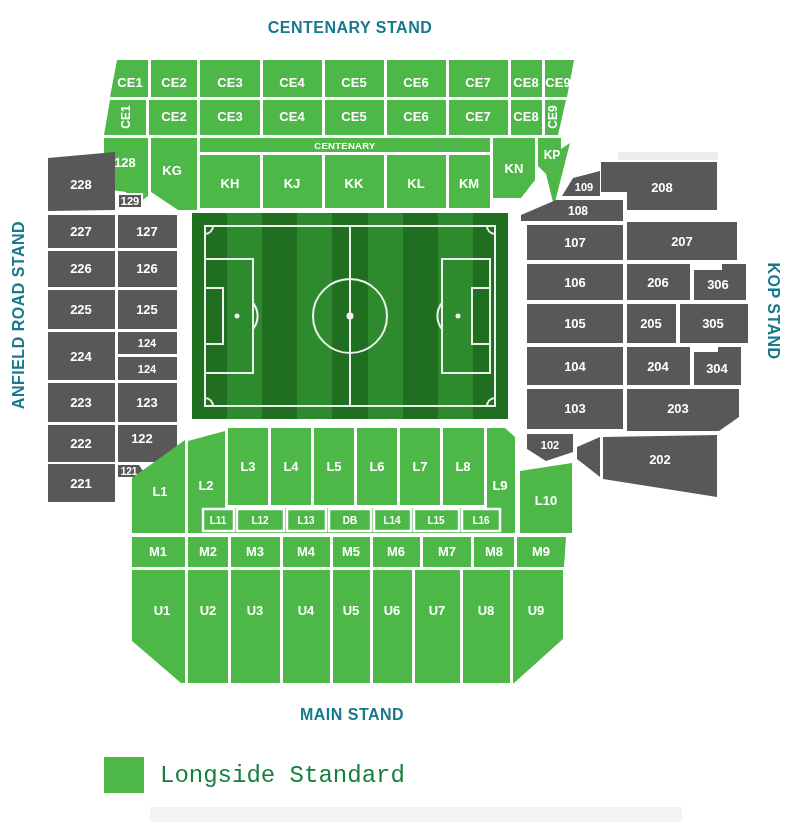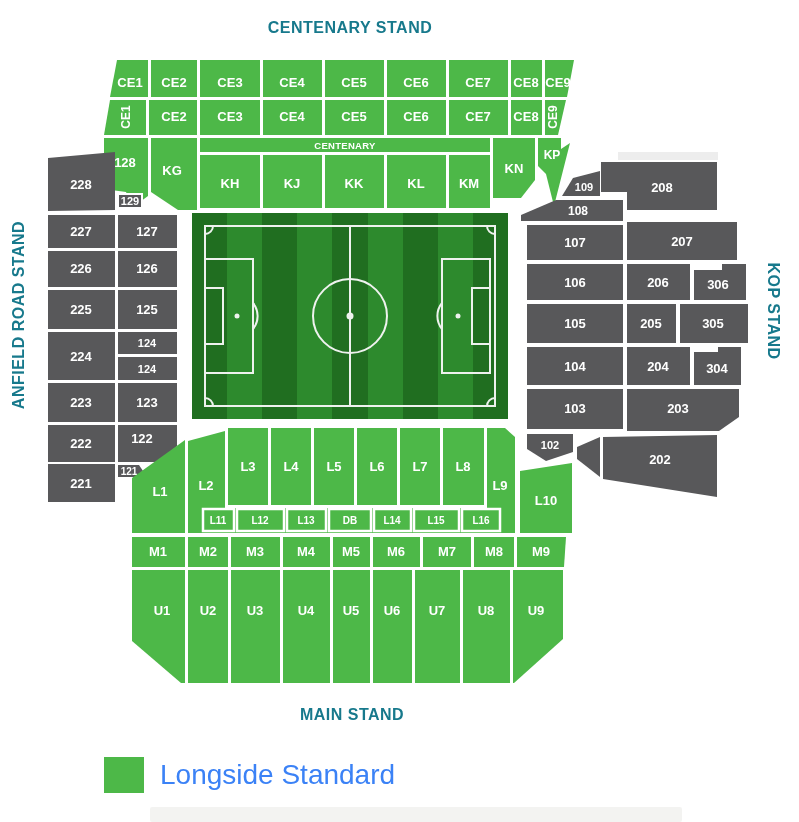--- a/index.html
+++ b/index.html
@@ -14,21 +14,21 @@
   .strip-box{fill:#4db848;stroke:#ffffff;stroke-width:2.5;}
   .t13{font-size:13px;}
   .t12{font-size:12px;}
   .t11{font-size:11px;}
   .t10{font-size:10px;}
   .t9{font-size:9.5px;letter-spacing:.3px;}
   .stand-label{fill:#17798c;font-size:16px;letter-spacing:.5px;}
   .pitch-line{fill:none;stroke:#eef2ee;stroke-width:2;}
   .legend{position:absolute;left:104px;top:757px;display:flex;align-items:center;gap:16px;}
   .legend .swatch{width:40px;height:36px;background:#4db848;display:inline-block;}
-  .legend .lab{font-size:28px;color:#3b82f6;font-family:Liberation Sans, sans-serif;}
+  .legend .lab{font-size:24px;color:#15803d;font-family:Liberation Mono, monospace;}
   .ghost-strip{position:absolute;left:150px;top:807px;width:532px;height:15px;
                background:#f1f1ee;border-radius:2px;opacity:.85;}
 </style>
 </head>
 <body>
 
 <div class="canvas">
 <svg width="799" height="822" viewBox="0 0 799 822">
 
   <text x="350" y="29" class="stand-label">CENTENARY STAND</text>

